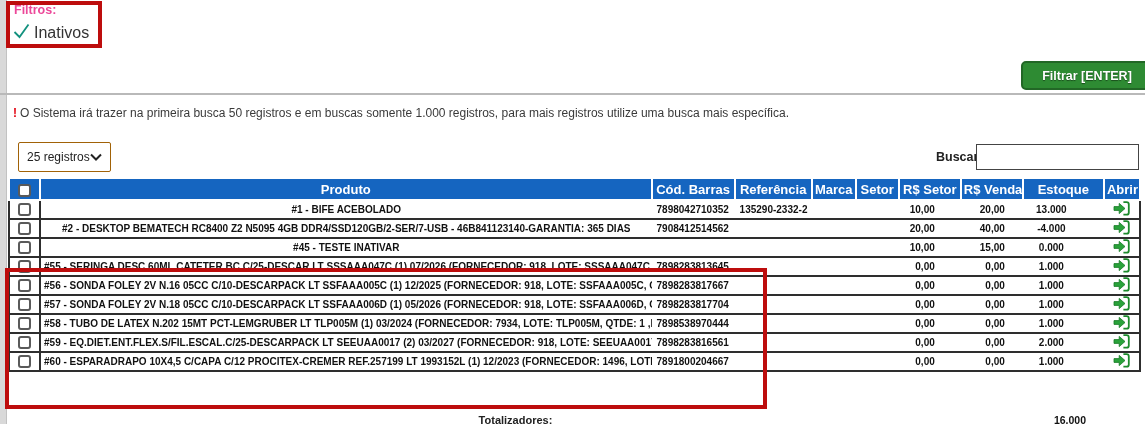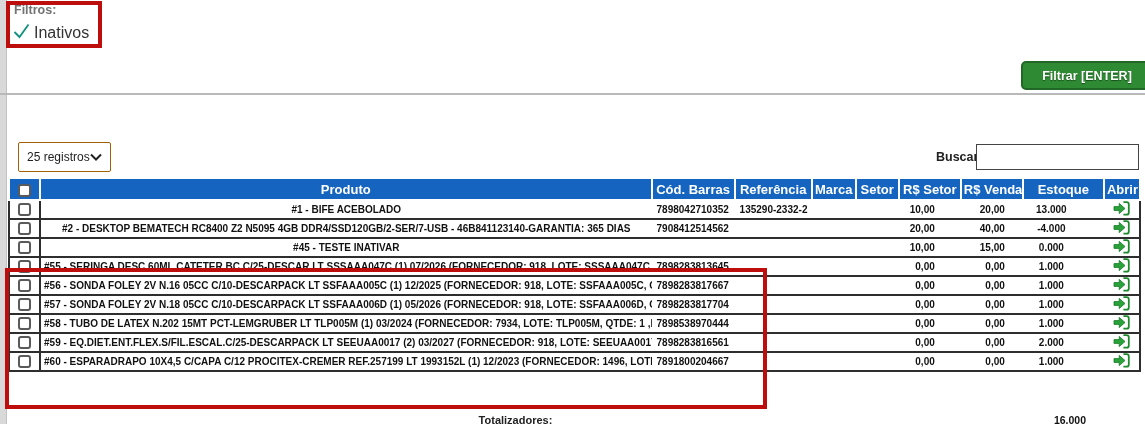--- a/index.html
+++ b/index.html
@@ -6,21 +6,21 @@
   body { background: #fff; font-family: "Liberation Sans", sans-serif; }
   .screen {
     position: relative; width: 1145px; height: 424px;
     background: #fff; overflow: hidden; color: #1c1c1c;
   }
   .left-gutter {
     position: absolute; left: 0; top: 0; width: 7px; height: 424px;
     background: #d9d9d9; border-right: 1px solid #c2c2c2;
   }
   
-  .filters-label { position: absolute; left: 14px; top: 3px; font-size: 12.5px; font-weight: 700; color: #737373; }
+  .filters-label { position: absolute; left: 14px; top: 3px; font-size: 12.5px; font-weight: 700; color: #ec4899; }
   .filter-option { position: absolute; left: 13px; top: 23px; display: flex; align-items: center; gap: 4px; cursor: pointer; }
   .filter-option .opt-label { font-size: 16px; color: #333; }
   .annotation-box { position: absolute; border: 4px solid #bd0d0d; pointer-events: none; }
   .box-filters { left: 6px; top: 1px; width: 96px; height: 47px; }
   .box-rows { left: 5px; top: 268px; width: 762px; height: 141px; }
   
   .filtrar-btn {
     position: absolute; left: 1021px; top: 61px; width: 132px; height: 29px;
     background: #2e8b33; border: 2px solid #226726; border-radius: 5px;
     color: #fff; font-size: 12.5px; font-weight: 700; text-shadow: 0 1px 1px rgba(0,0,0,.45);
@@ -88,20 +88,23 @@
         </svg>
     </span>
     <span class="opt-label">Inativos</span>
   </div>
   <div class="annotation-box box-filters"></div>
 
   <button class="filtrar-btn">Filtrar [ENTER]</button>
 
   <div class="divider"></div>
 
+  <div class="notice">
+    <span class="bang">!</span><span>O Sistema irá trazer na primeira busca 50 registros e em buscas somente 1.000 registros, para mais registros utilize uma busca mais específica.</span>
+  </div>
 
   <div class="page-size">
     <span>25 registros</span>
     <span>
       <svg width="12" height="8" viewBox="0 0 12 8">
           <polyline points="1,1.5 6,6.5 11,1.5" fill="none" stroke="#222" stroke-width="2"></polyline>
         </svg>
     </span>
   </div>
 

